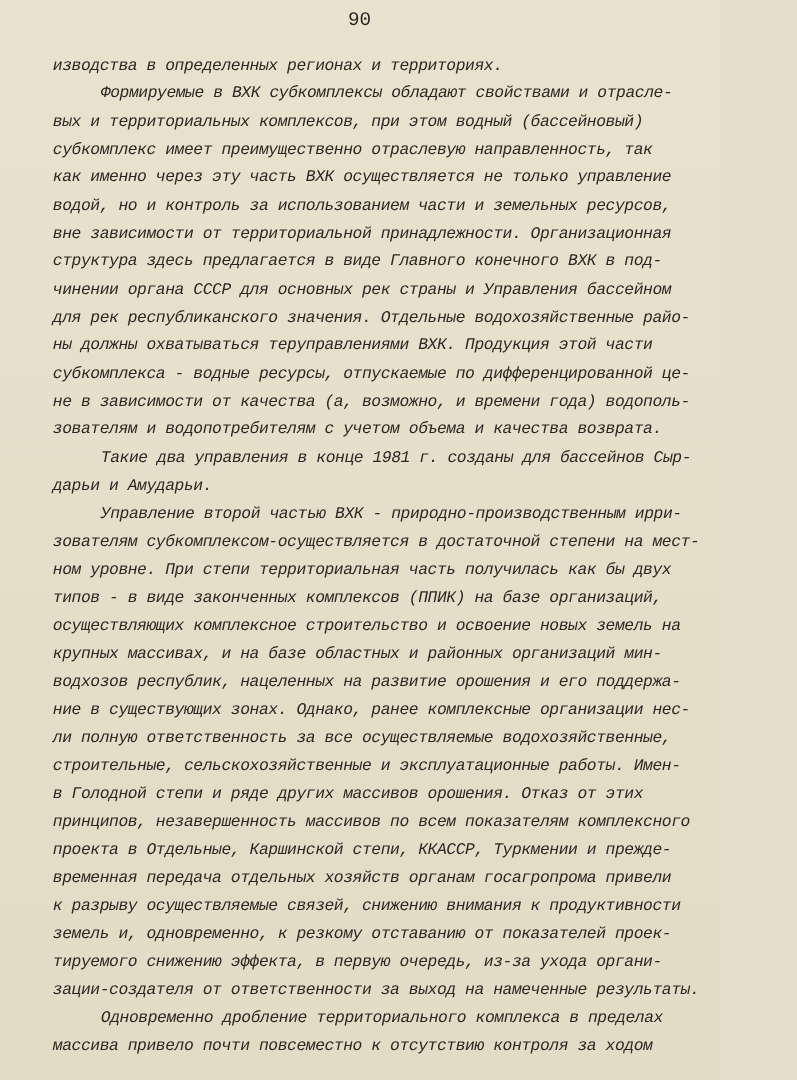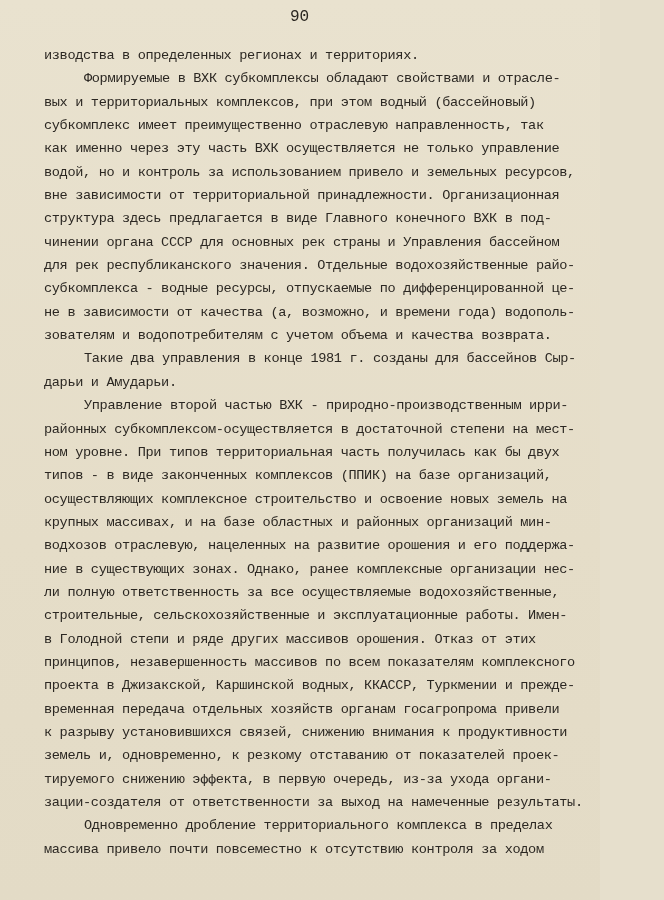--- a/index.html
+++ b/index.html
@@ -19,67 +19,68 @@
       font-family: "Liberation Mono", monospace;
       font-size: 16px; color: #2a2620; letter-spacing: 0;
     }
     .text {
       position: absolute; left: 44px; top: 44px; width: 600px;
       font-family: "Liberation Mono", monospace;
       font-size: 13.6px; color: #2b2722;
     }
     .line {
       height: 23.35px; line-height: 23.35px;
-      white-space: pre; letter-spacing: -0.35px;
+      white-space: pre; letter-spacing: -0.35px; font-style: italic;
     }
     .indent { padding-left: 40px; }
   </style>
 </head>
 <body>
 
 <div class="page">
   <div class="page-number">90</div>
   <div class="text" id="body-text">
       <div>
         <div class="line">изводства в определенных регионах и территориях.</div>
       </div>
       <div>
         <div class="line indent">Формируемые в ВХК субкомплексы обладают свойствами и отрасле-</div>
         <div class="line">вых и территориальных комплексов, при этом водный (бассейновый)</div>
         <div class="line">субкомплекс имеет преимущественно отраслевую направленность, так</div>
         <div class="line">как именно через эту часть ВХК осуществляется не только управление</div>
-        <div class="line">водой, но и контроль за использованием привело и земельных ресурсов,</div>
+        <div class="line">водой, но и контроль за использованием части и земельных ресурсов,</div>
         <div class="line">вне зависимости от территориальной принадлежности. Организационная</div>
         <div class="line">структура здесь предлагается в виде Главного конечного ВХК в под-</div>
         <div class="line">чинении органа СССР для основных рек страны и Управления бассейном</div>
         <div class="line">для рек республиканского значения. Отдельные водохозяйственные райо-</div>
+        <div class="line">ны должны охватываться теруправлениями ВХК. Продукция этой части</div>
         <div class="line">субкомплекса - водные ресурсы, отпускаемые по дифференцированной це-</div>
         <div class="line">не в зависимости от качества (а, возможно, и времени года) водополь-</div>
         <div class="line">зователям и водопотребителям с учетом объема и качества возврата.</div>
       </div>
       <div>
         <div class="line indent">Такие два управления в конце 1981 г. созданы для бассейнов Сыр-</div>
         <div class="line">дарьи и Амударьи.</div>
       </div>
       <div>
         <div class="line indent">Управление второй частью ВХК - природно-производственным ирри-</div>
-        <div class="line">районных субкомплексом-осуществляется в достаточной степени на мест-</div>
-        <div class="line">ном уровне. При типов территориальная часть получилась как бы двух</div>
+        <div class="line">зователям субкомплексом-осуществляется в достаточной степени на мест-</div>
+        <div class="line">ном уровне. При степи территориальная часть получилась как бы двух</div>
         <div class="line">типов - в виде законченных комплексов (ППИК) на базе организаций,</div>
         <div class="line">осуществляющих комплексное строительство и освоение новых земель на</div>
         <div class="line">крупных массивах, и на базе областных и районных организаций мин-</div>
-        <div class="line">водхозов отраслевую, нацеленных на развитие орошения и его поддержа-</div>
+        <div class="line">водхозов республик, нацеленных на развитие орошения и его поддержа-</div>
         <div class="line">ние в существующих зонах. Однако, ранее комплексные организации нес-</div>
         <div class="line">ли полную ответственность за все осуществляемые водохозяйственные,</div>
         <div class="line">строительные, сельскохозяйственные и эксплуатационные работы. Имен-</div>
         <div class="line">в Голодной степи и ряде других массивов орошения. Отказ от этих</div>
         <div class="line">принципов, незавершенность массивов по всем показателям комплексного</div>
-        <div class="line">проекта в Джизакской, Каршинской водных, ККАССР, Туркмении и прежде-</div>
+        <div class="line">проекта в Отдельные, Каршинской степи, ККАССР, Туркмении и прежде-</div>
         <div class="line">временная передача отдельных хозяйств органам госагропрома привели</div>
-        <div class="line">к разрыву установившихся связей, снижению внимания к продуктивности</div>
+        <div class="line">к разрыву осуществляемые связей, снижению внимания к продуктивности</div>
         <div class="line">земель и, одновременно, к резкому отставанию от показателей проек-</div>
         <div class="line">тируемого снижению эффекта, в первую очередь, из-за ухода органи-</div>
         <div class="line">зации-создателя от ответственности за выход на намеченные результаты.</div>
       </div>
       <div>
         <div class="line indent">Одновременно дробление территориального комплекса в пределах</div>
         <div class="line">массива привело почти повсеместно к отсутствию контроля за ходом</div>
       </div>
     </div>
 </div>

